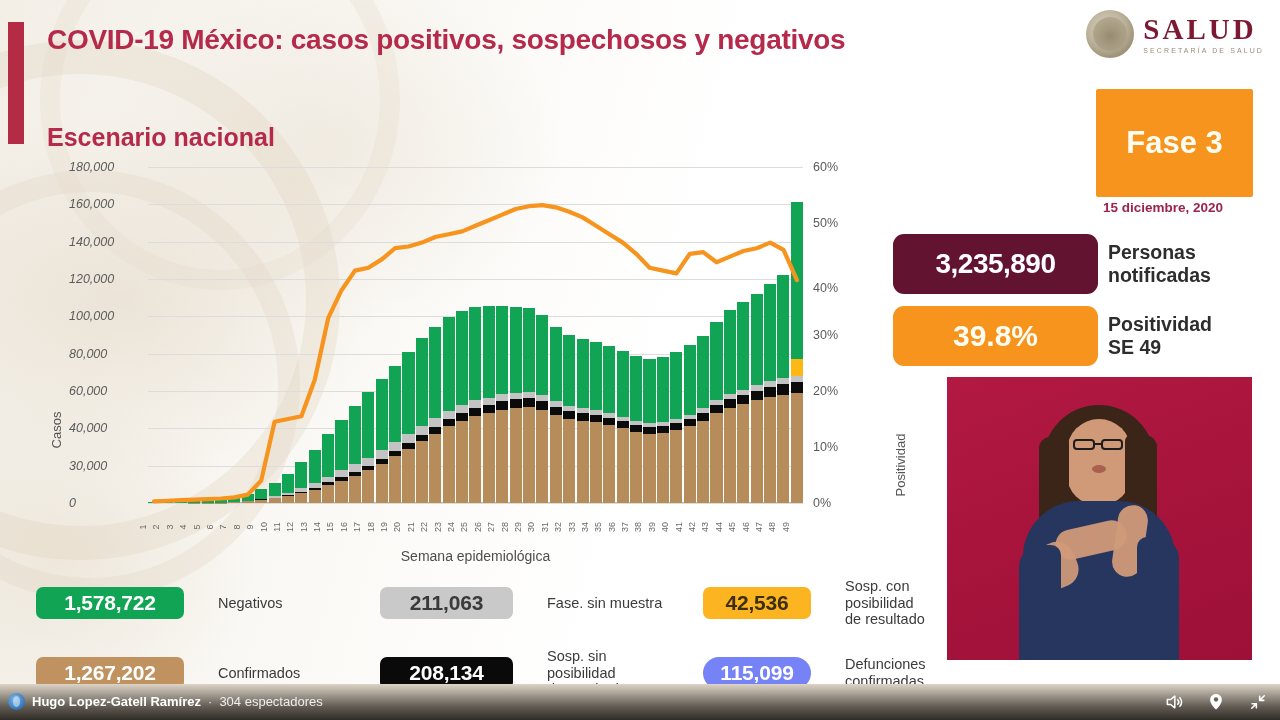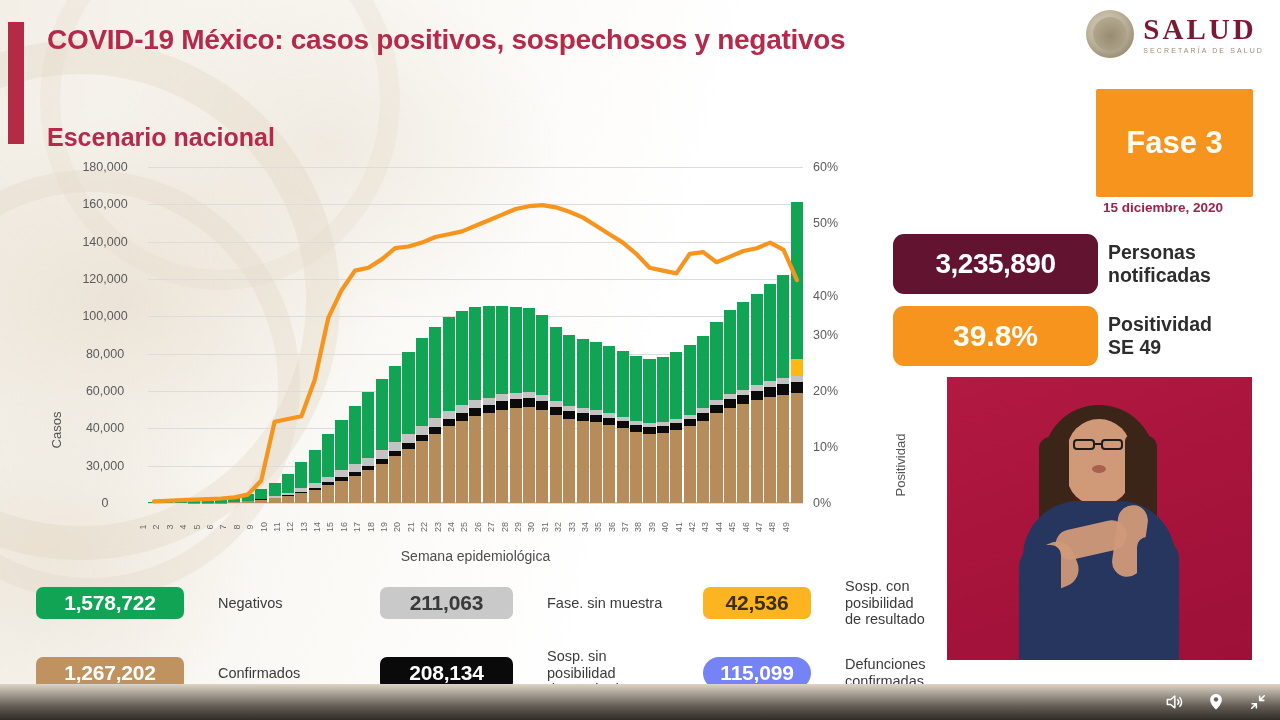--- a/index.html
+++ b/index.html
@@ -69,22 +69,22 @@
     position: absolute; left: 4px; top: 310px; width: 80px;
     transform: rotate(-90deg); transform-origin: left top;
     font-size: 13px; color: #555; text-align: center;
   }
   #ylabel-right {
     position: absolute; left: 848px; top: 350px; width: 90px;
     transform: rotate(-90deg); transform-origin: left top;
     font-size: 13px; color: #555; text-align: center;
   }
   .ytick-left {
-    position: absolute; right: 0; width: 72px; text-align: center;
-    font-size: 12.5px; color: #5b5b5b; transform: translateY(-50%);
+    position: absolute; right: 0; width: 72px; text-align: left;
+    font-size: 12.5px; color: #5b5b5b; transform: translateY(-50%); font-style: italic;
   }
   .ytick-right {
     position: absolute; left: 0; width: 44px; text-align: left;
     font-size: 12.5px; color: #5b5b5b; transform: translateY(-50%);
   }
   #ytick-col-left  { position: absolute; left: 20px; top: 0; width: 76px; height: 350px; }
   #ytick-col-right { position: absolute; left: 768px; top: 0; width: 50px; height: 350px; }
 
   #plot {
     position: absolute; left: 103px; top: 7px; width: 655px; height: 336px;
@@ -219,21 +219,21 @@
         <div class="ytick-left" style="top: 119px;">120,000</div>
         <div class="ytick-left" style="top: 81.6667px;">140,000</div>
         <div class="ytick-left" style="top: 44.3333px;">160,000</div>
         <div class="ytick-left" style="top: 7px;">180,000</div>
       </div>
     <div id="ytick-col-right">
         <div class="ytick-right" style="top: 343px;">0%</div>
         <div class="ytick-right" style="top: 287px;">10%</div>
         <div class="ytick-right" style="top: 231px;">20%</div>
         <div class="ytick-right" style="top: 175px;">30%</div>
-        <div class="ytick-right" style="top: 136px;">40%</div>
+        <div class="ytick-right" style="top: 128px;">40%</div>
         <div class="ytick-right" style="top: 63px;">50%</div>
         <div class="ytick-right" style="top: 7px;">60%</div>
       </div>
 
     <div id="plot">
       <div id="grid">
           <div class="gridline" style="top: 336px;"></div>
           <div class="gridline" style="top: 298.667px;"></div>
           <div class="gridline" style="top: 261.333px;"></div>
           <div class="gridline" style="top: 224px;"></div>
@@ -630,20 +630,26 @@
     <div class="v-skin" style="left:108px; top:148px; width:72px; height:30px; border-radius:16px; transform:rotate(-13deg); opacity:.95;"></div>
     <div class="v-skin" style="left:168px; top:128px; width:30px; height:72px; border-radius:16px; transform:rotate(8deg); opacity:.95;"></div>
     <div class="v-skin" style="left:86px;  top:166px; width:44px; height:46px; border-radius:18px; transform:rotate(-22deg); opacity:.92;"></div>
     <div class="v-body" style="left:72px; top:168px; width:42px; height:116px; border-radius:22px 10px 0 0;"></div>
     <div class="v-body" style="left:190px; top:160px; width:42px; height:124px; border-radius:10px 22px 0 0;"></div>
   </div>
 
 </div>
 
 <div id="playerbar">
+  <div id="pb-left">
+    <div id="pb-avatar"></div>
+    <span id="pb-name">Hugo Lopez-Gatell Ramírez</span>
+    <span id="pb-dot">·</span>
+    <span id="pb-viewers">304 espectadores</span>
+  </div>
   <div id="pb-right">
     <svg class="pb-icon" viewBox="0 0 24 24">
       <path d="M4 9h4l5-4v14l-5-4H4z" fill="none" stroke="#fff" stroke-width="1.8" stroke-linejoin="round"></path>
       <path d="M16.5 9.2a4 4 0 0 1 0 5.6" fill="none" stroke="#fff" stroke-width="1.8" stroke-linecap="round"></path>
       <path d="M19 6.8a7.4 7.4 0 0 1 0 10.4" fill="none" stroke="#fff" stroke-width="1.8" stroke-linecap="round"></path>
     </svg>
     <svg class="pb-icon" viewBox="0 0 24 24">
       <path d="M12 2.4c4 0 7 3 7 6.9 0 5-5.2 10.1-6.6 11.4a.6.6 0 0 1-.8 0C10.2 19.4 5 14.3 5 9.3 5 5.4 8 2.4 12 2.4z" fill="#fff"></path>
       <circle cx="12" cy="9" r="2.6" fill="#6b6250"></circle>
     </svg>

